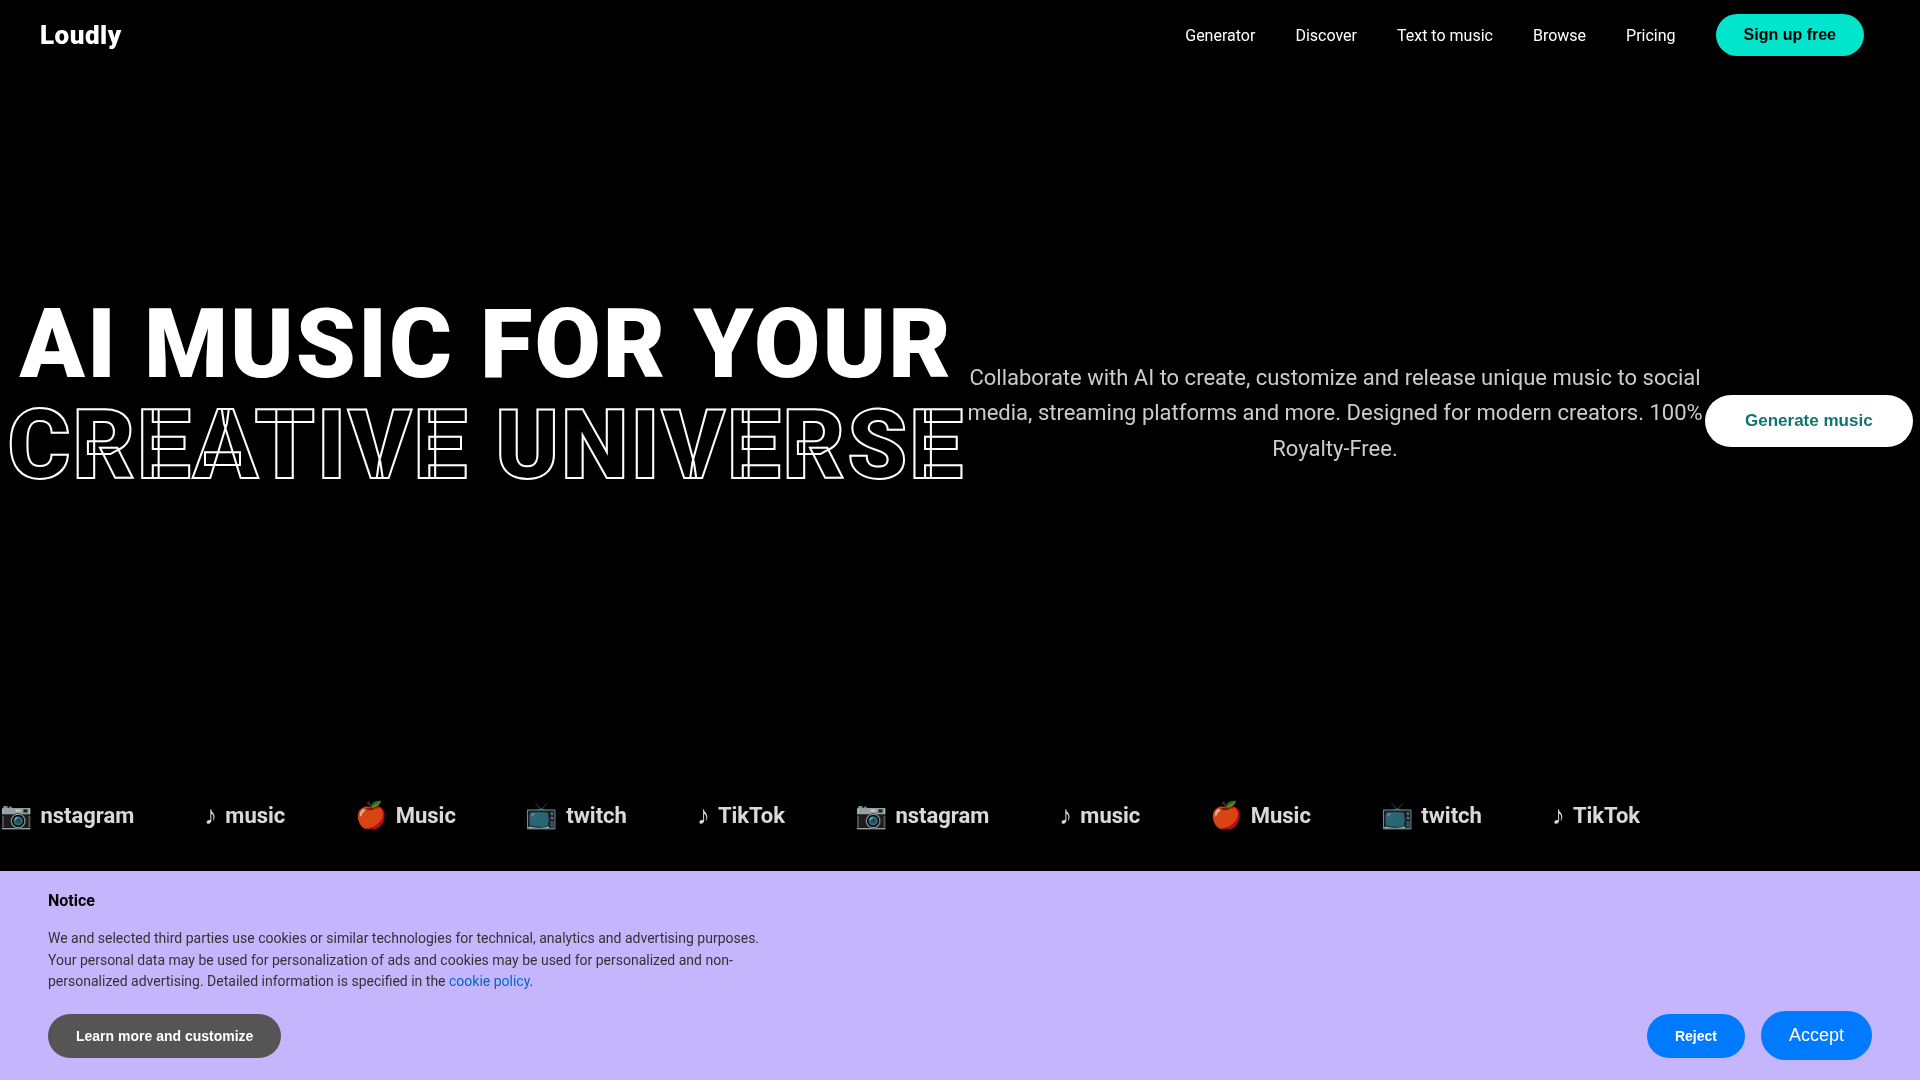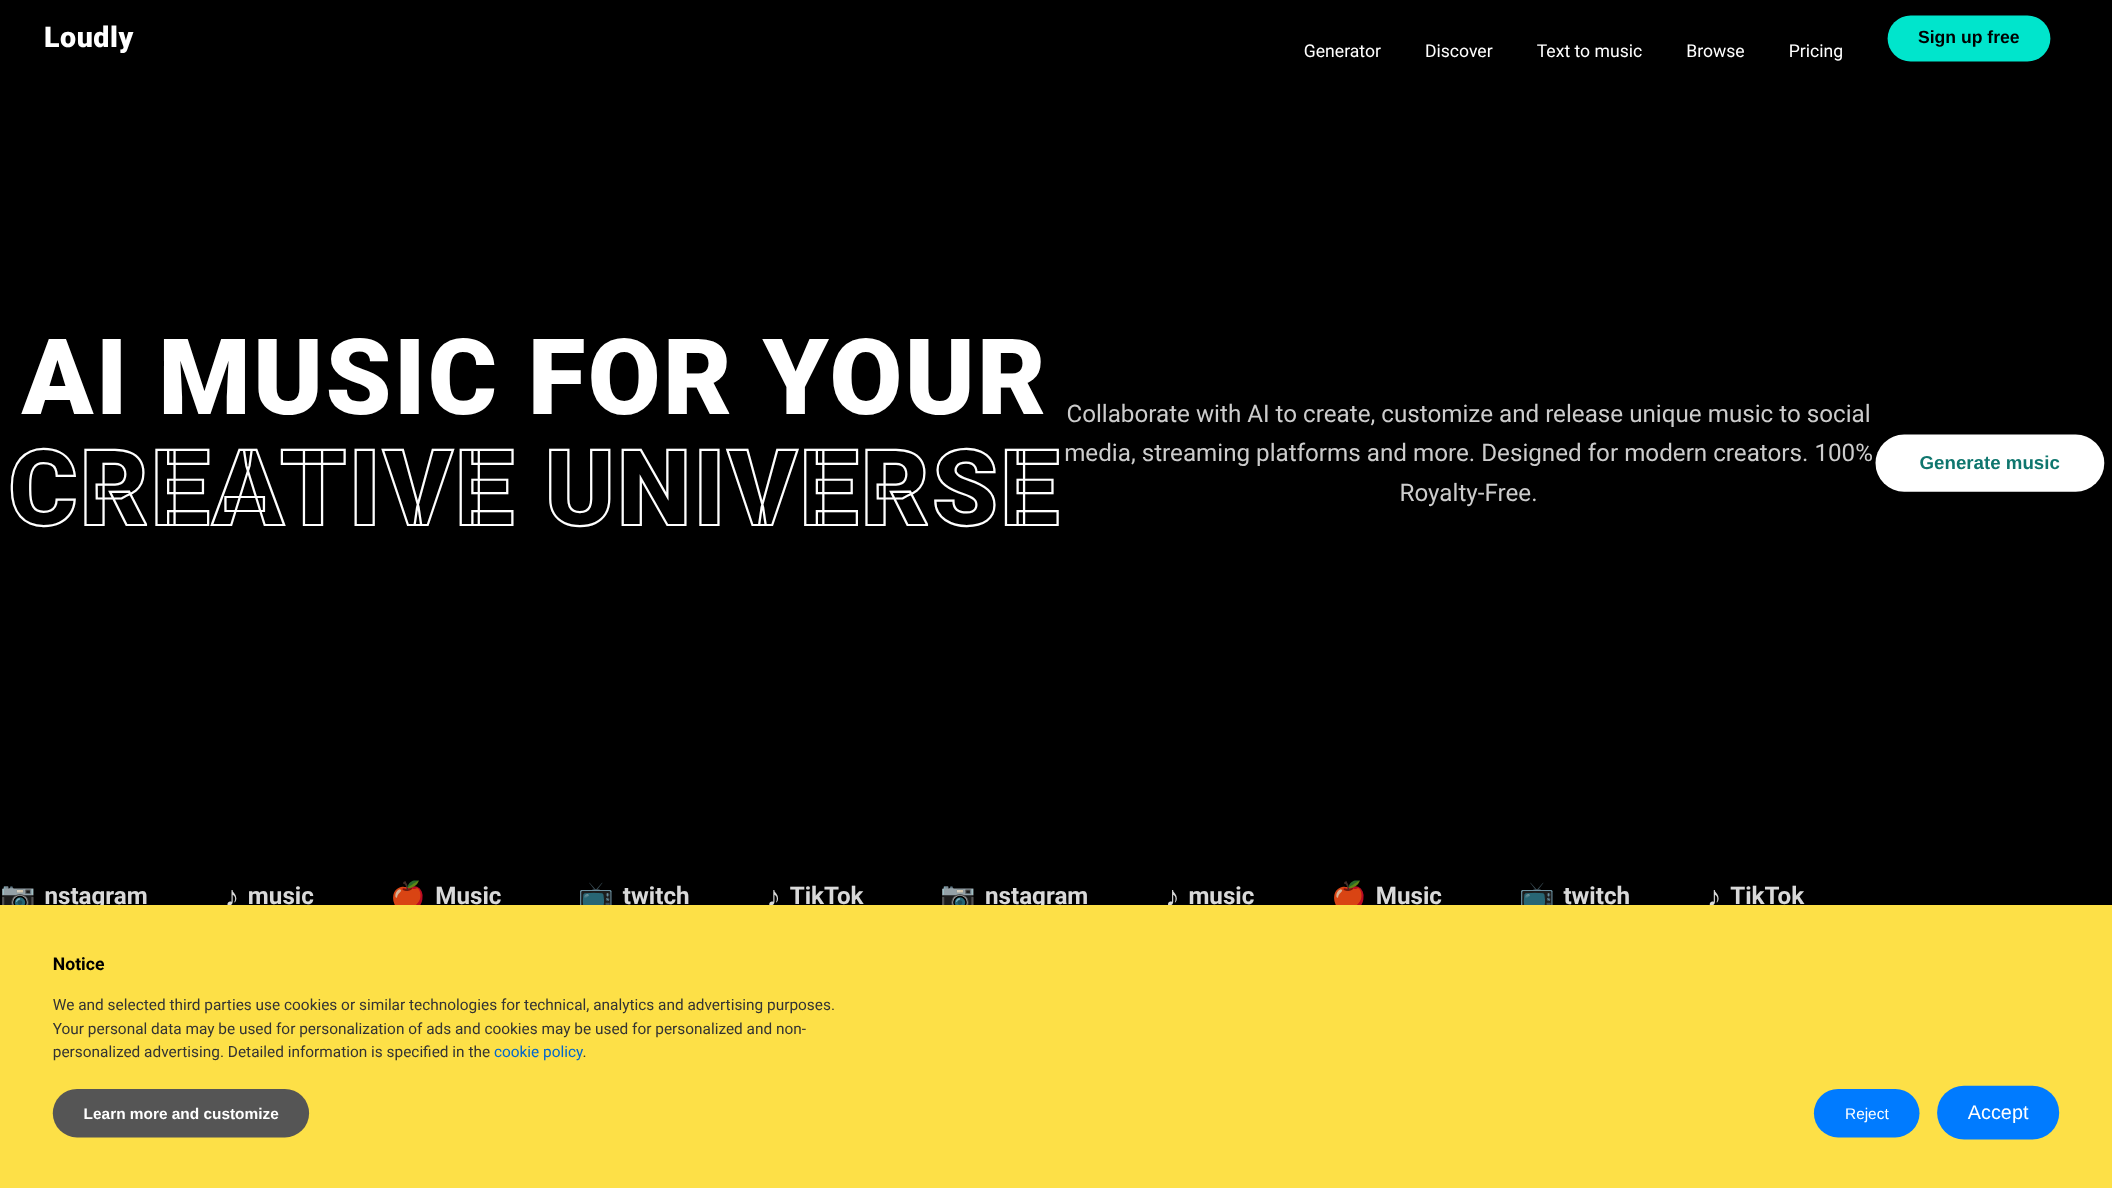--- a/index.html
+++ b/index.html
@@ -29,21 +29,21 @@
 
     .logo {
       font-size: 26px;
       font-weight: 900;
       color: #fff;
       letter-spacing: 0.5px;
     }
 
     nav {
       display: flex;
-      align-items: flex-end;
+      align-items: center;
       gap: 40px;
     }
 
     .nav-link {
       color: #fff;
       font-size: 16px;
       font-weight: 400;
       cursor: pointer;
       text-decoration: none;
     }
@@ -145,23 +145,23 @@
     }
 
     .brand-icon {
       font-size: 26px;
     }
 
     
     .cookie-notice {
       position: fixed;
       bottom: 0; left: 0; right: 0;
-      background: #fde047;
+      background: #c4b5fd;
       color: #000;
-      padding: 44px 48px;
+      padding: 20px 48px;
       display: flex;
       flex-direction: column;
       gap: 18px;
       z-index: 200;
     }
 
     .cookie-title {
       font-size: 16px;
       font-weight: 700;
     }
@@ -195,21 +195,21 @@
       cursor: pointer;
     }
 
     .cookie-reject-btn {
       background: #007bff;
       color: #fff;
       border: none;
       border-radius: 50px;
       padding: 14px 28px;
       font-size: 14px;
-      font-weight: 400;
+      font-weight: 700;
       cursor: pointer;
     }
 
     .cookie-accept-btn {
       background: #007bff;
       color: #fff;
       border: none;
       border-radius: 50px;
       padding: 14px 28px;
       font-size: 18px;

